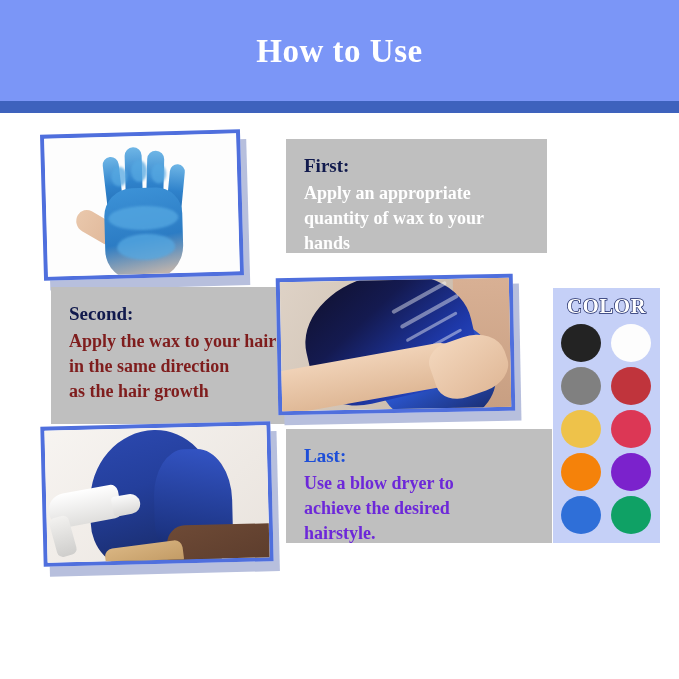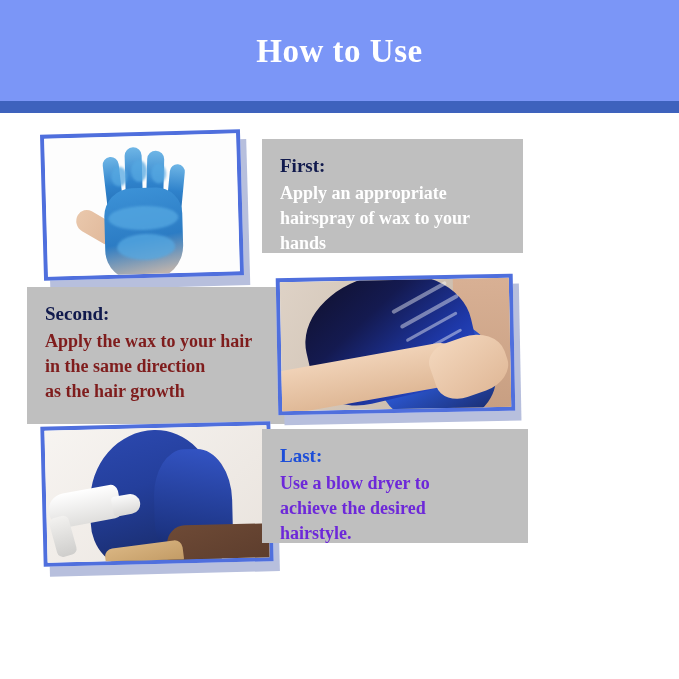--- a/index.html
+++ b/index.html
@@ -46,20 +46,21 @@
     width: 679px;
     height: 12px;
     background: #3e62bd;
   }
 
   
   .text-panel {
     position: absolute;
     background: #bfbfbf;
     padding: 14px 0 14px 18px;
+    margin-left: 24px;
   }
   .step-label {
     font-family: "Liberation Serif", "DejaVu Serif", serif;
     font-weight: 700;
     font-size: 19px;
     line-height: 26px;
     color: #111a4d;
     margin-bottom: 2px;
   }
   .step-body {
@@ -333,21 +334,21 @@
           <div class="wax-blob" style="left:70px;top:98px;width:58px;height:26px;"></div>
           <div class="wax-blob" style="left:62px;top:70px;width:70px;height:24px;"></div>
         </div>
       </div>
     </div>
   </div>
 
   <div class="text-panel" id="panel-first" style="background: rgb(191, 191, 191);">
     <div class="step-label" style="color: rgb(17, 26, 77);">First:</div>
     <div class="step-body" style="color: rgb(255, 255, 255);">Apply an appropriate
-hairspray of wax to your
+quantity of wax to your
 hands</div>
   </div>
 
   <div class="text-panel" id="panel-second" style="background: rgb(191, 191, 191);">
     <div class="step-label" style="color: rgb(17, 26, 77);">Second:</div>
     <div class="step-body" style="color: #7f1d1d;">Apply the wax to your hair
  in the same direction
 as the hair growth</div>
   </div>
 
@@ -394,15 +395,30 @@
     </div>
   </div>
 
   <div class="text-panel" id="panel-last" style="background: rgb(191, 191, 191);">
     <div class="step-label" style="color: #1d4ed8;">Last:</div>
     <div class="step-body" style="color: #6d28d9;">Use a blow dryer to
 achieve the desired
 hairstyle.</div>
   </div>
 
+  <div id="color-panel" style="background: rgb(197, 208, 247);">
+    <div class="color-title" style="color: rgb(255, 255, 255); -webkit-text-stroke: 1.4px rgb(20, 32, 94);">COLOR</div>
+    <div class="swatch-grid">
+        <div class="swatch" style="background: rgb(35, 35, 35);"></div>
+        <div class="swatch" style="background: rgb(253, 253, 253);"></div>
+        <div class="swatch" style="background: rgb(128, 128, 128);"></div>
+        <div class="swatch" style="background: rgb(192, 52, 60);"></div>
+        <div class="swatch" style="background: rgb(238, 194, 74);"></div>
+        <div class="swatch" style="background: rgb(220, 55, 85);"></div>
+        <div class="swatch" style="background: rgb(245, 130, 10);"></div>
+        <div class="swatch" style="background: rgb(123, 34, 204);"></div>
+        <div class="swatch" style="background: rgb(47, 111, 216);"></div>
+        <div class="swatch" style="background: rgb(15, 161, 101);"></div>
+      </div>
+  </div>
 
 
 </div>
 
 </body></html>

